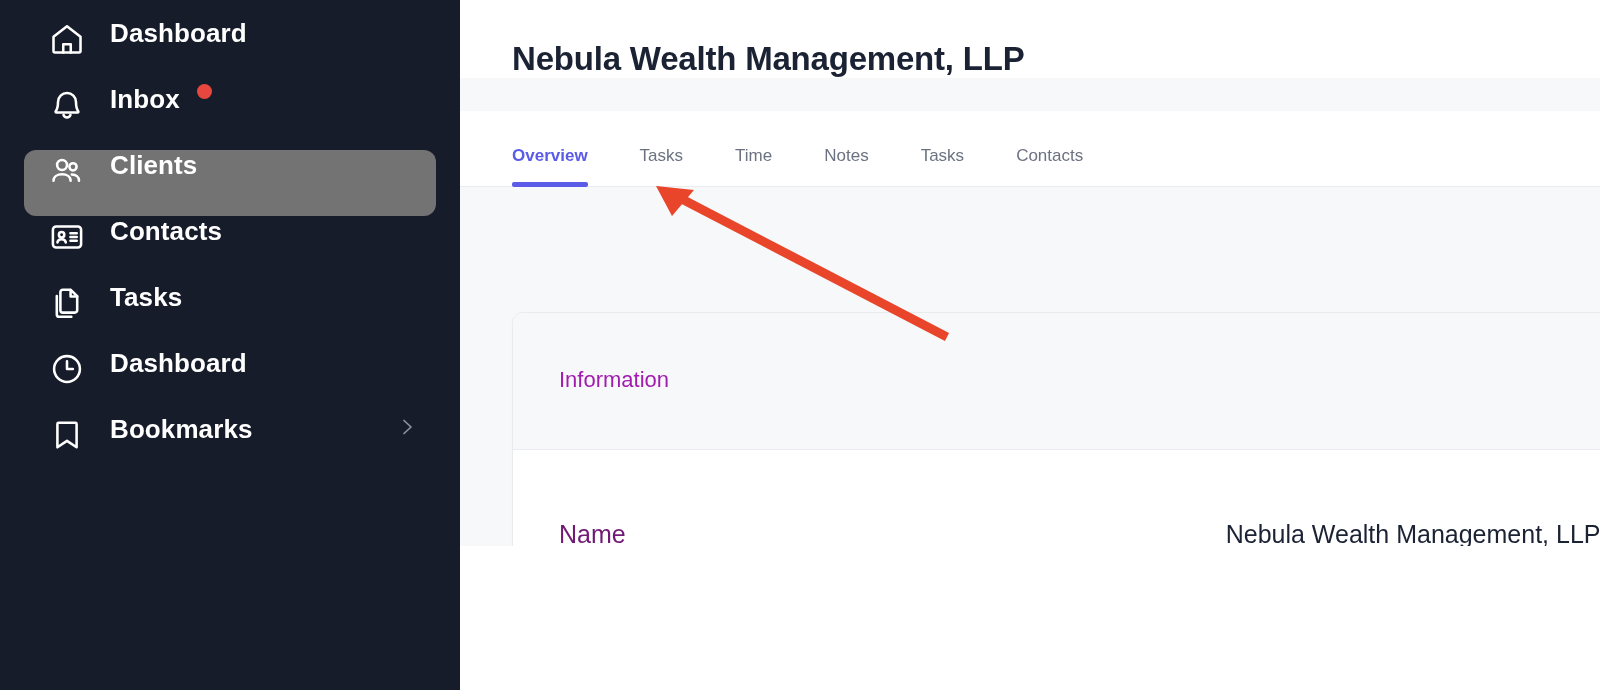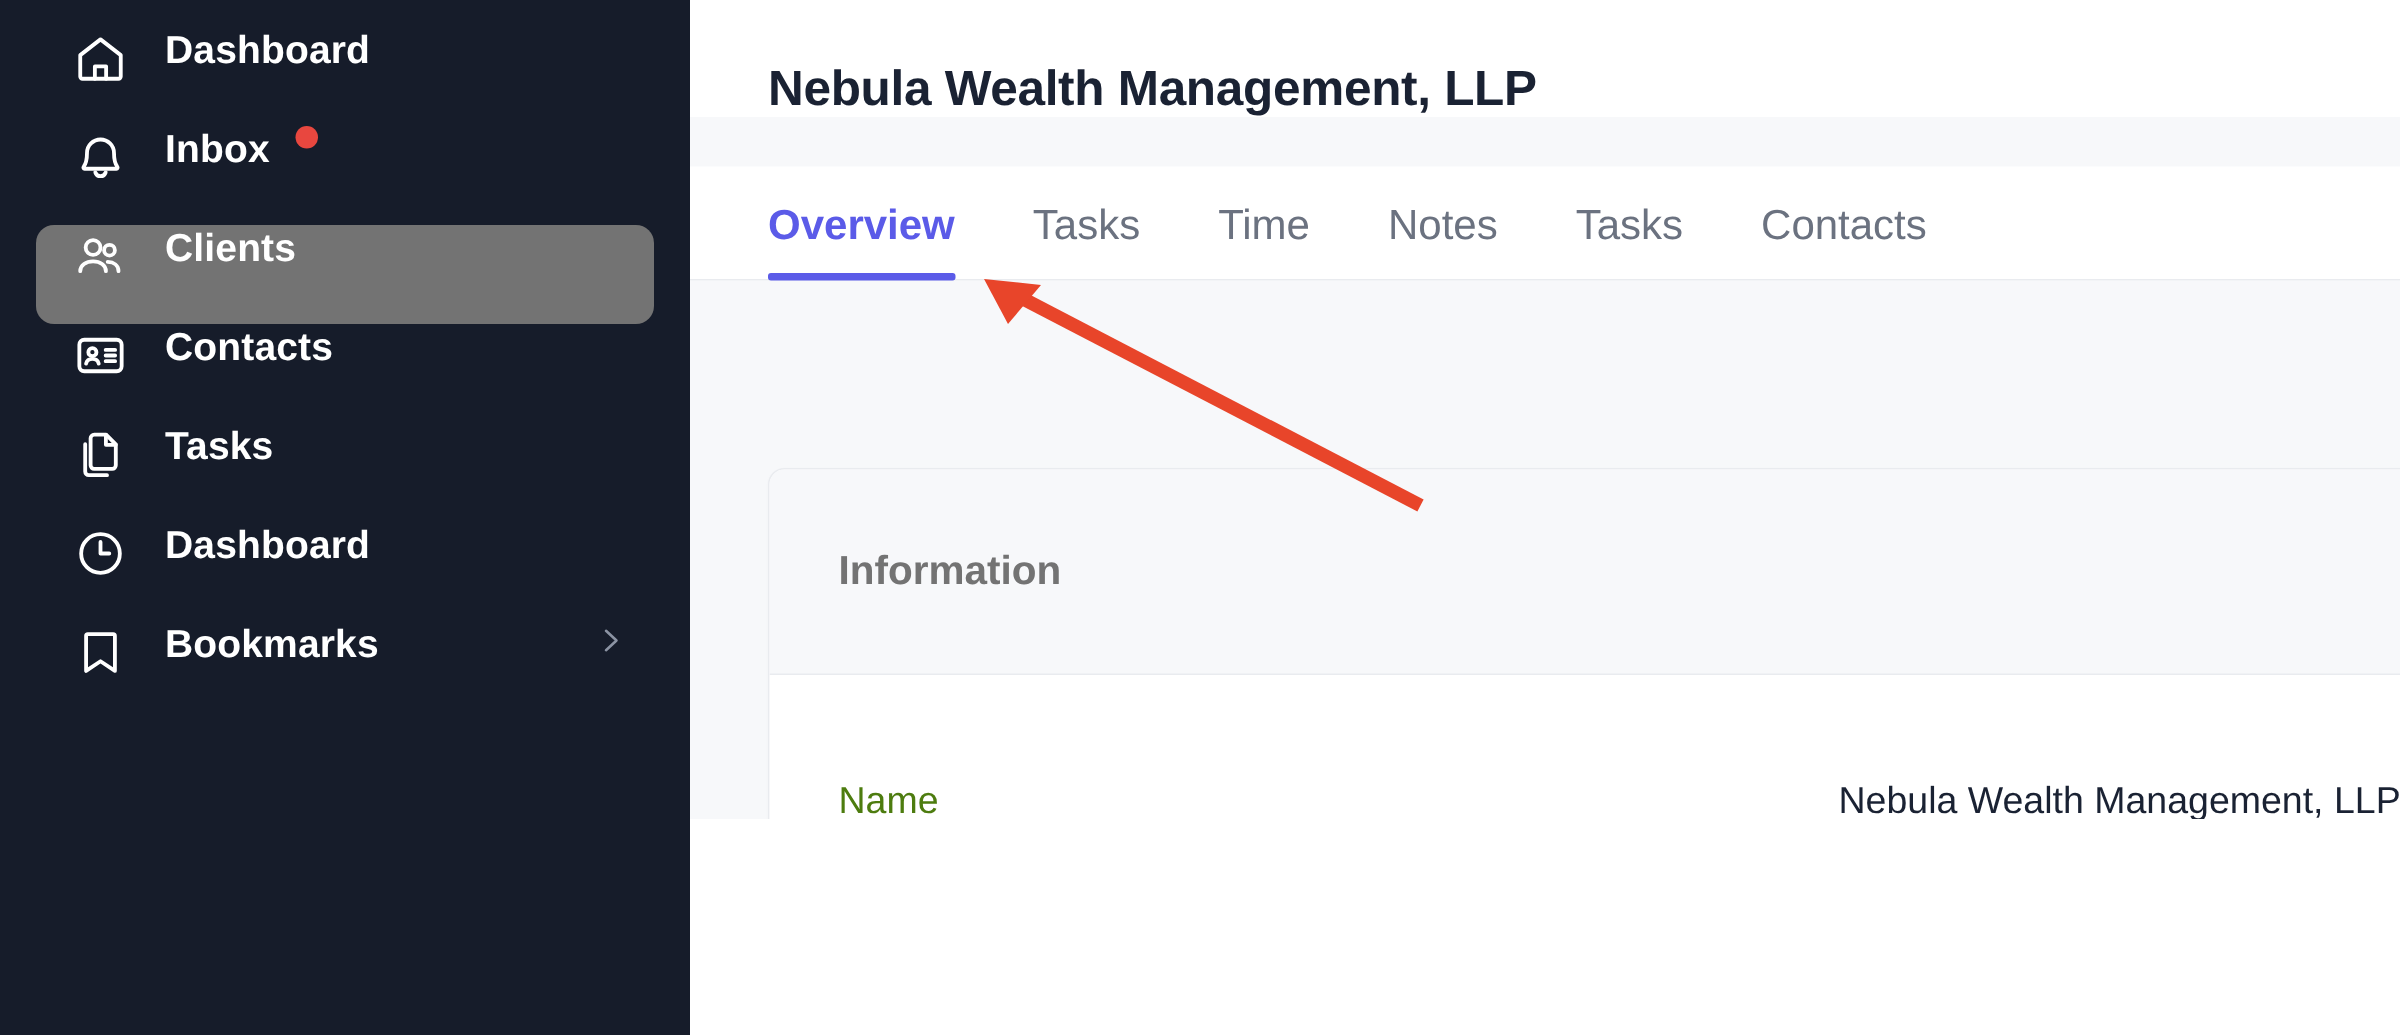--- a/index.html
+++ b/index.html
@@ -104,21 +104,21 @@
     display: flex;
     align-items: flex-end;
     gap: 0px;
     margin-top: 33px;
     background: #ffffff;
     border-bottom: 1px solid #e9ebef;
     padding-left: 52px;
     height: 76px;
   }
   .tab {
-    font-size: 28px;
+    font-size: 17px;
     color: #6b7280;
     font-weight: 400;
     padding: 0 0 22px 0;
     margin-right: 52px;
     position: relative;
     cursor: pointer;
     white-space: nowrap;
     line-height: 1;
   }
   .tab.active {
@@ -147,36 +147,36 @@
   }
   .card-header {
     background: #f7f8fa;
     padding: 28px 46px 30px 46px;
     border-bottom: 1px solid #e9ebef;
     height: 137px;
     display: flex;
     align-items: center;
   }
   .card-title {
-    font-size: 27px;
-    font-weight: 700;
-    color: #737373;
+    font-size: 22px;
+    font-weight: 400;
+    color: #a21caf;
   }
   .card-row {
     display: flex;
     align-items: center;
     justify-content: space-between;
     padding: 0 46px;
     height: 170px;
     border-bottom: 1px solid #eef0f3;
     background: #ffffff;
   }
   .row-label {
     font-size: 25px;
-    color: #4d7c0f;
+    color: #701a75;
     white-space: nowrap;
   }
   .row-value {
     font-size: 25px;
     color: #1a2233;
     white-space: nowrap;
     padding-left: 600px;
   }
 
   

